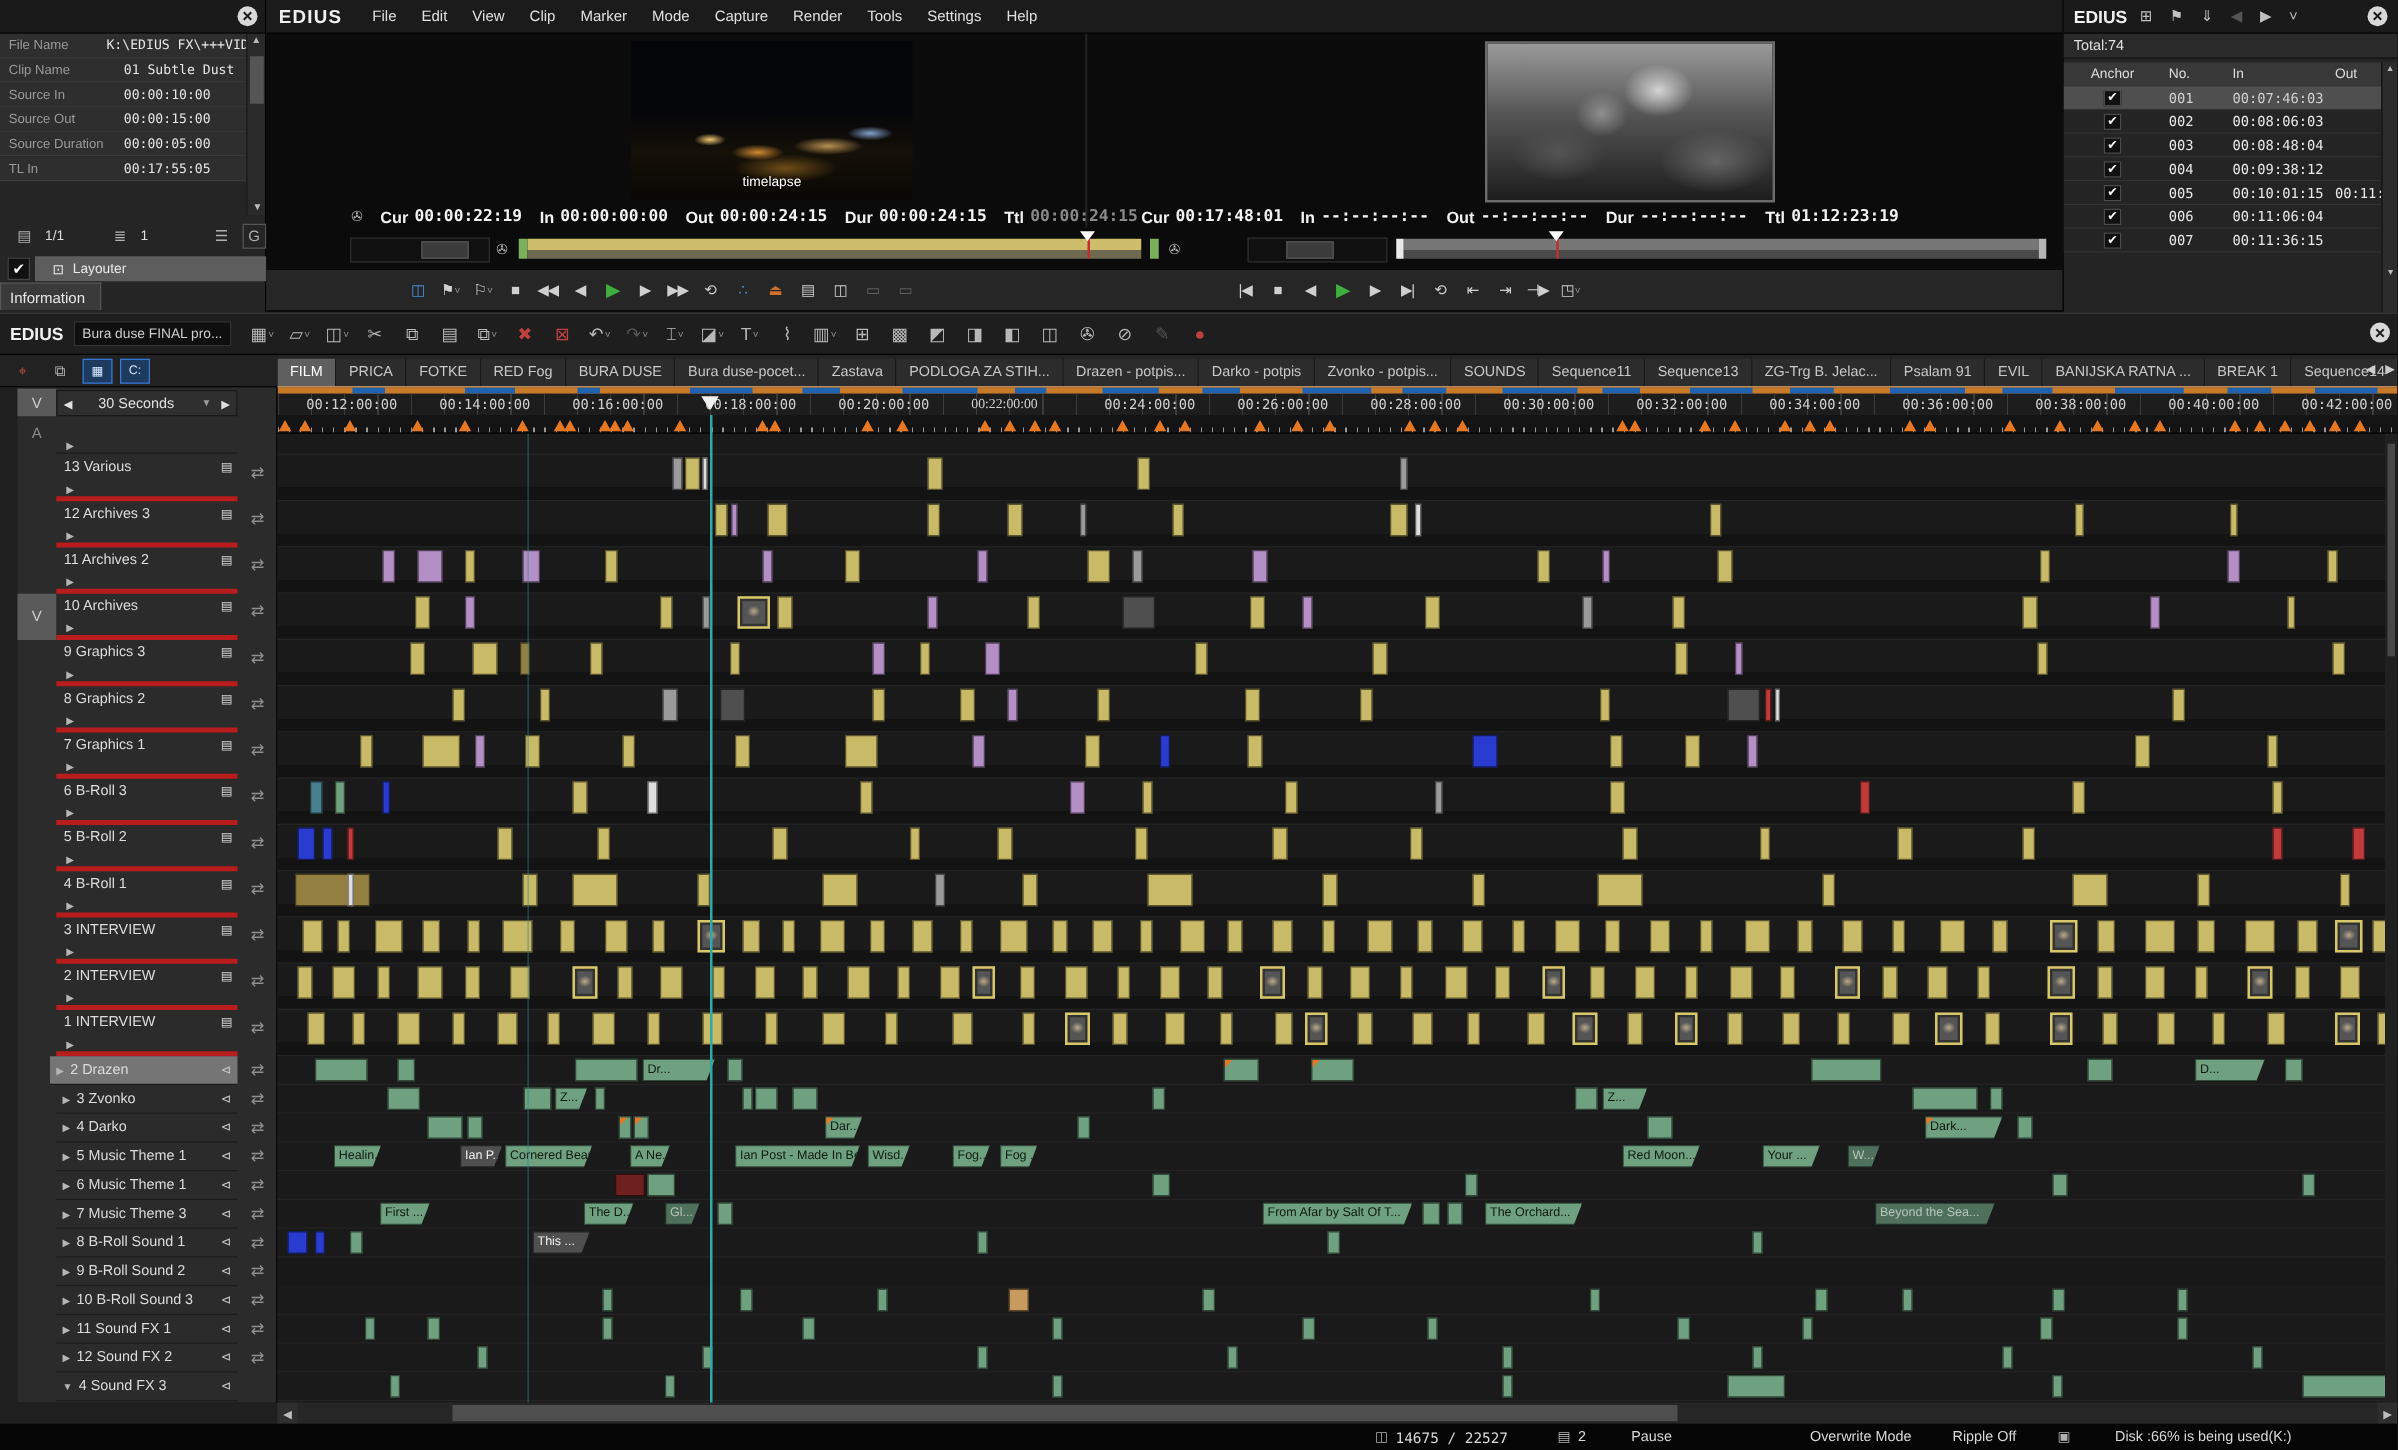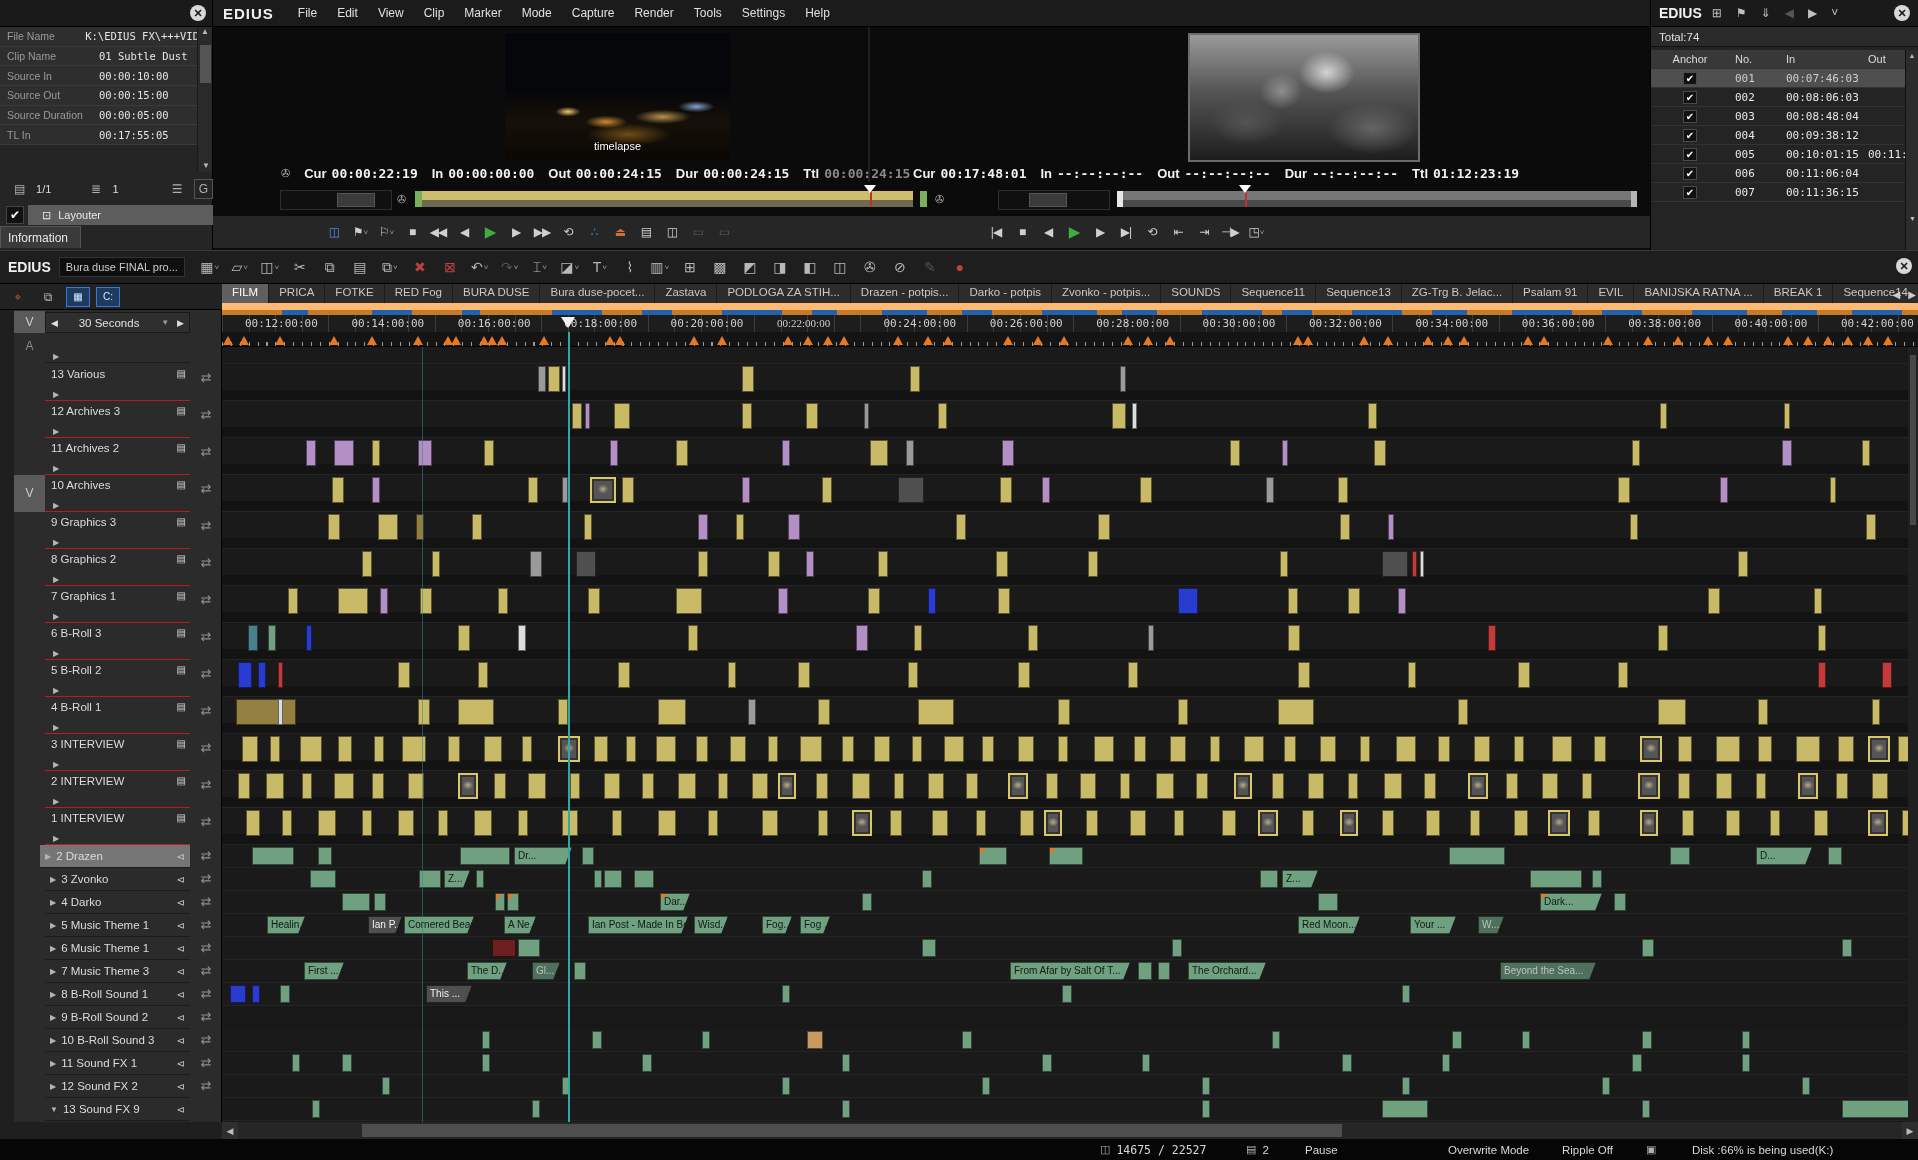--- a/index.html
+++ b/index.html
@@ -110,21 +110,21 @@
   .tb-ic { min-width:30px; height:26px; display:flex; align-items:center; justify-content:center; color:#b8b8b8; font-size:14px; cursor:pointer; }
   .tb-ic.red { color:#c04040; }
   .tb-ic.dim { color:#555; }
   #tl-close { position:absolute; right:6px; top:258px; }
 
   
   #mini-toolbar { left:0; top:284px; width:222px; height:26px; background:#222; display:flex; align-items:center; gap:6px; padding-left:6px; border-bottom:1px solid #000; }
   .mini-ic { width:24px; height:20px; display:flex; align-items:center; justify-content:center; font-size:12px; color:#b0b0b0; }
   .mini-ic.red { color:#b05040; }
   .mini-ic.bluebox { background:#1d3a5f; border:1px solid #3a78d8; color:#d8e8ff; font-size:10px; }
-  #tabs { left:222px; top:284px; width:1696px; height:26px; background:#232323; display:flex; align-items:flex-end; overflow:hidden; border-bottom:7px solid #fdba74; }
+  #tabs { left:222px; top:284px; width:1696px; height:26px; background:#232323; display:flex; align-items:flex-end; overflow:hidden; border-bottom:1px solid #fdba74; }
   .tab { height:22px; padding:0 10px; display:flex; align-items:center; font-size:11.5px; color:#c8c8c8; background:#2c2c2c; border-right:1px solid #1a1a1a; white-space:nowrap; cursor:pointer; }
   .tab.active { background:#5f5f5f; color:#ffffff; }
   #tab-arrows { position:absolute; right:2px; top:289px; display:flex; gap:8px; color:#ccc; font-size:10px; }
 
   
   #ruler-strip { left:222px; top:310px; width:1696px; height:5px; background:#c87a28; overflow:hidden; }
   #ruler-strip .seg { position:absolute; top:0; height:5px; background:#1f63b0; }
   #ruler { left:222px; top:315px; width:1696px; height:17px; background:#1d1d1d; overflow:hidden;
      background-image: repeating-linear-gradient(to right, #3c3c3c 0 1px, transparent 1px 26.6px); }
   #ruler .rl { position:absolute; top:2px; font-size:11px; color:#d0d0d0; font-family:"DejaVu Sans Mono", monospace; white-space:nowrap; }
@@ -132,21 +132,21 @@
      background-image: repeating-linear-gradient(to right, #9a9a9a 0 1px, transparent 1px 8.9px); background-size:100% 4px; background-position:0 100%; background-repeat:no-repeat; }
   .mk-tri { position:absolute; bottom:1px; width:0; height:0; border-left:5px solid transparent; border-right:5px solid transparent; border-bottom:9px solid #e87722; }
   #ruler-ph { position:absolute; left:562px; top:317px; width:0; height:0; border-left:7px solid transparent; border-right:7px solid transparent; border-top:11px solid #f0f0f0; z-index:30; }
 
   
   #track-headers { left:0; top:310px; width:222px; height:812px; background:#2b2b2b; border-right:1px solid #000; overflow:hidden; }
   #th-gutter { position:absolute; left:0; top:0; width:14px; height:100%; background:#1f1f1f; }
   .gut-cell { position:absolute; left:14px; width:31px; text-align:center; color:#cfcfcf; font-size:12px; }
   .gut-cell.hl { background:#5a5a5a; }
   #zoom-preset { position:absolute; left:45px; top:2px; width:145px; height:21px; background:#2f2f2f; border:1px solid #191919; display:flex; align-items:center; justify-content:space-between; padding:0 5px; font-size:11.5px; color:#e0e0e0; }
-  .trk-head { position:absolute; left:45px; width:145px; border-bottom:1px solid #b91c1c; }
+  .trk-head { position:absolute; left:45px; width:145px; border-bottom:4px solid #b91c1c; }
   .trk-head .nm { position:absolute; left:6px; top:4px; font-size:11.5px; color:#dcdcdc; white-space:nowrap; }
   .trk-head .film { position:absolute; right:4px; top:4px; font-size:10px; color:#cfcfcf; }
   .trk-head .arr { position:absolute; left:8px; bottom:1px; font-size:8px; color:#b5b5b5; }
   .atrk-head { position:absolute; left:45px; width:145px; border-bottom:1px solid #1c1c1c; display:flex; align-items:center; gap:5px; padding-left:5px; }
   .atrk-head .arr { font-size:8px; color:#b5b5b5; }
   .atrk-head .nm { font-size:11.5px; color:#dcdcdc; white-space:nowrap; flex:1; }
   .atrk-head .spk { font-size:10px; color:#c5c5c5; padding-right:5px; }
   .atrk-head.sel { background:#757575; left:40px; width:150px; }
   .swap-col { position:absolute; left:190px; width:32px; text-align:center; color:#8f8f8f; font-size:13px; }
 
@@ -745,21 +745,21 @@
           <div class="nm">11 Sound FX 1</div>
           <div class="spk">⊲</div>
         </div>
         <div class="atrk-head" style="top: 765px; height: 23px;">
           <div class="arr">▶</div>
           <div class="nm">12 Sound FX 2</div>
           <div class="spk">⊲</div>
         </div>
         <div class="atrk-head" style="top: 788px; height: 23px;">
           <div class="arr">▼</div>
-          <div class="nm">13 Sound FX 9</div>
+          <div class="nm">4 Sound FX 3</div>
           <div class="spk">⊲</div>
         </div>
       </div>
   <div class="swap-col" style="top: 60px;">⇄</div>
       <div class="swap-col" style="top: 97px;">⇄</div>
       <div class="swap-col" style="top: 134px;">⇄</div>
       <div class="swap-col" style="top: 171px;">⇄</div>
       <div class="gut-cell hl" style="top: 165px; height: 37px; line-height: 37px;">V</div>
       <div class="swap-col" style="top: 208px;">⇄</div>
       <div class="swap-col" style="top: 245px;">⇄</div>

